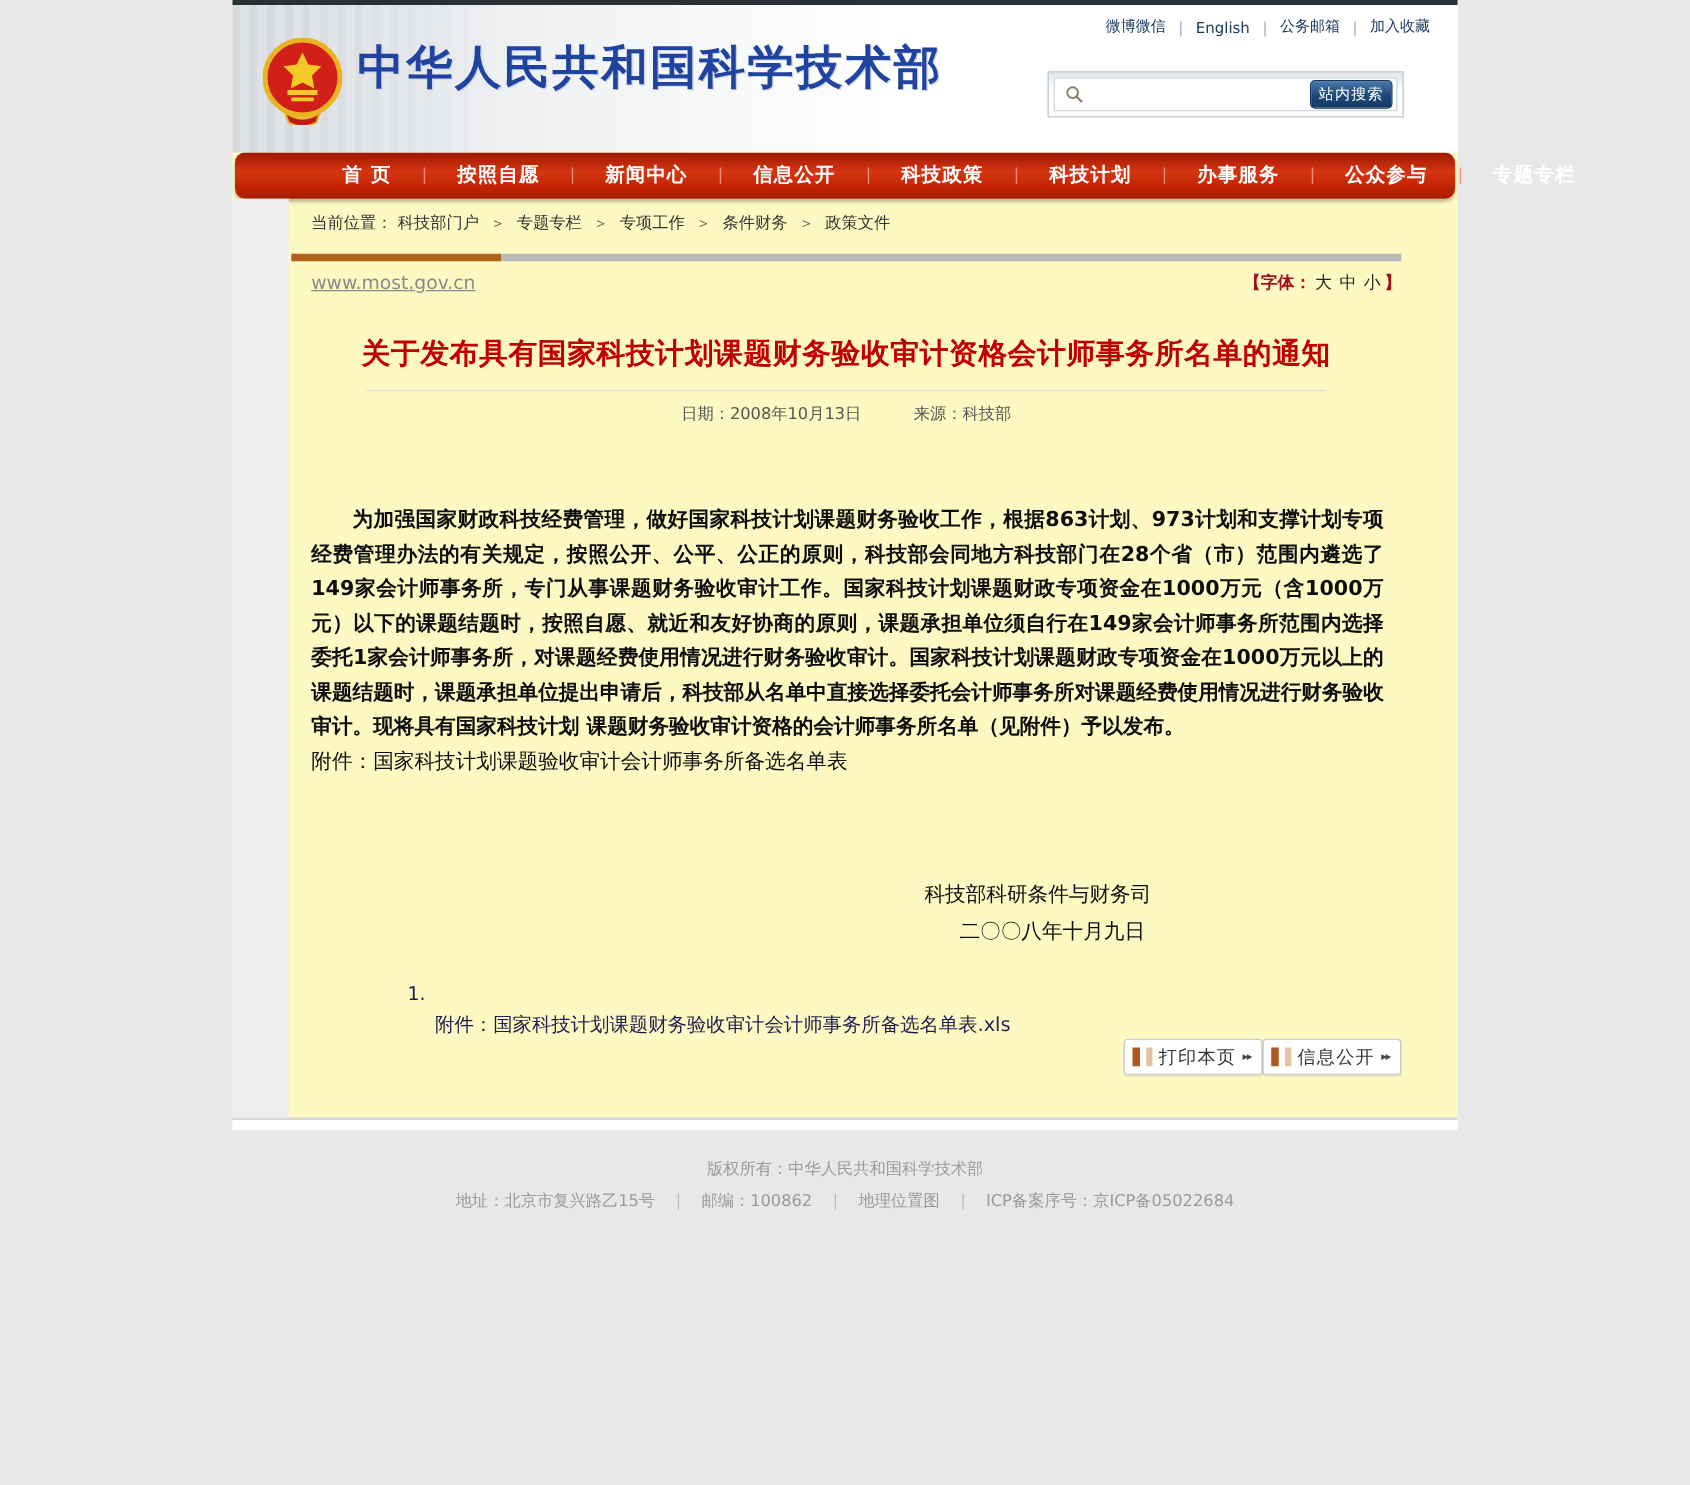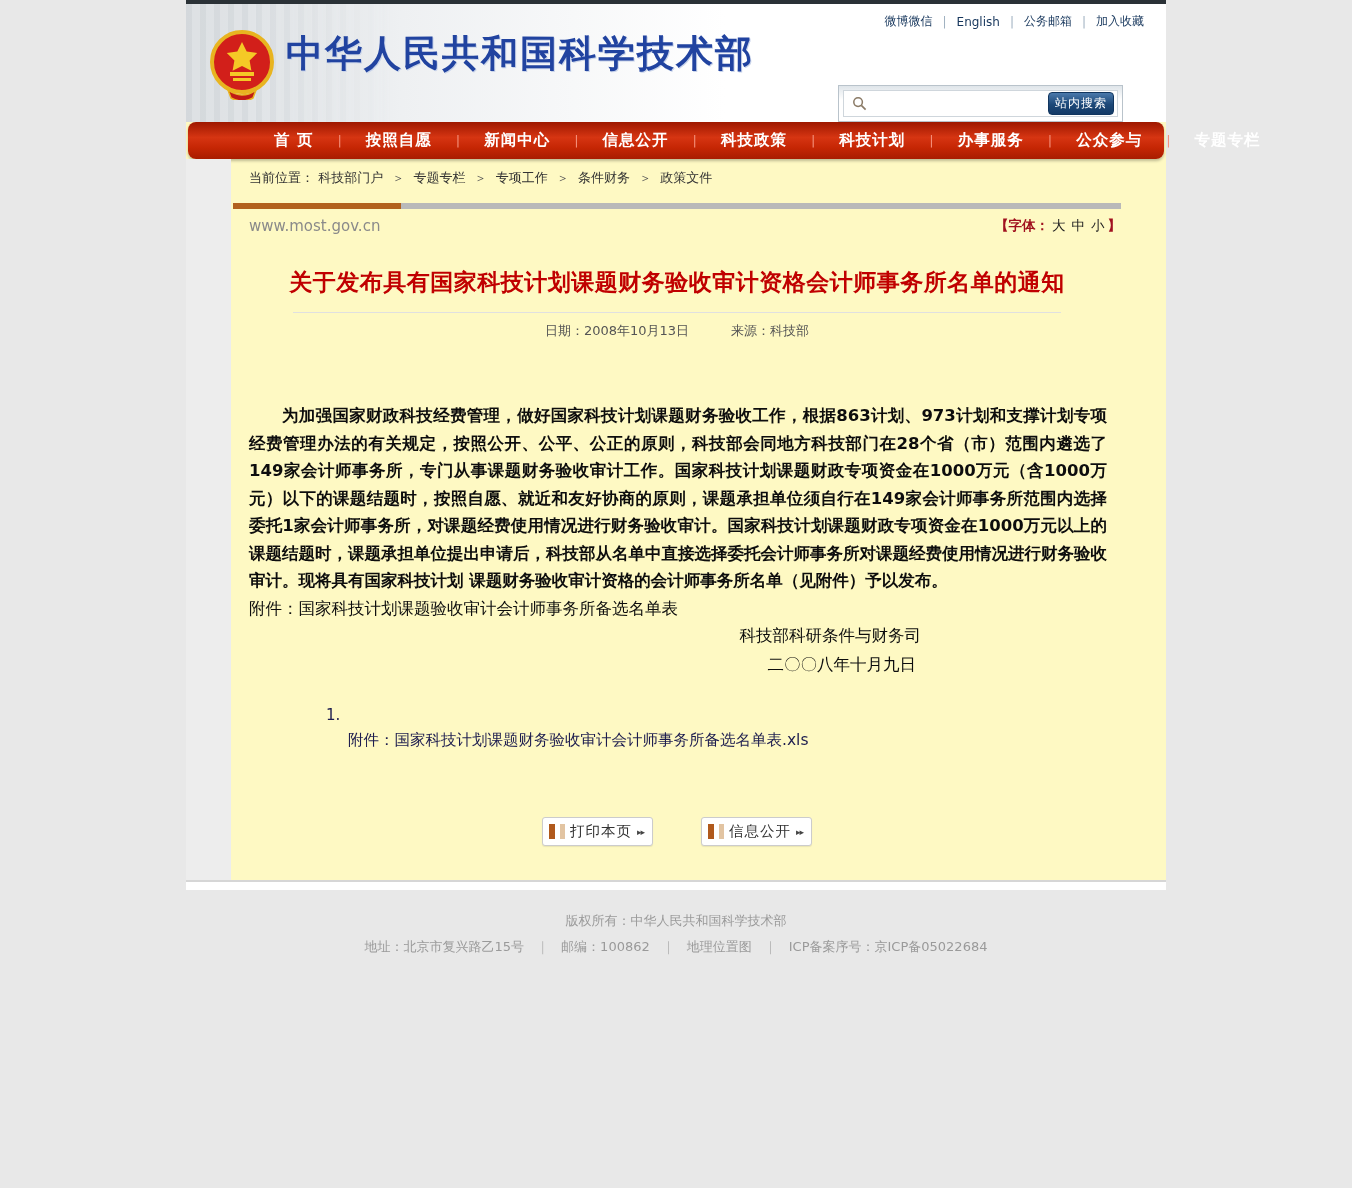--- a/index.html
+++ b/index.html
@@ -14,21 +14,21 @@
     opacity:.45; mask-image:linear-gradient(90deg,#000 30%,transparent 100%);
     -webkit-mask-image:linear-gradient(90deg,#000 30%,transparent 100%); }
   .toplinks { position:absolute; top:9px; right:22px; font-size:12px; color:#16365c; display:flex; align-items:center; gap:10px; z-index:3; }
   .toplinks a { color:#16365c; text-decoration:none; cursor:pointer; }
   .toplinks .sep { color:#9fb0c0; }
   .emblem { position:absolute; left:24px; top:26px; width:64px; height:70px; z-index:2; }
   .brand { position:absolute; left:100px; top:30px; z-index:2; }
   .brand .zh { font-size:37px; font-weight:bold; color:#2143a0; letter-spacing:2px; line-height:40px; text-shadow:1px 1px 0 #c9d4ea; }
   .brand .en { font-size:14.5px; color:#3c3c3c; margin-top:4px; }
   .searchbox { position:absolute; right:43px; top:53px; width:285px; height:37px; z-index:3;
-    border:1px solid #b9c3cb; background:linear-gradient(180deg,#dfe5ea 0%,#ffffff 40%); padding:4px;margin-top:28px; }
+    border:1px solid #b9c3cb; background:linear-gradient(180deg,#dfe5ea 0%,#ffffff 40%); padding:4px; }
   .searchbox .inner { width:100%; height:100%; background:#fff; border:1px solid #cfd6dc; display:flex; align-items:center; padding:0 3px 0 8px; }
   .searchbox input { flex:1; border:none; outline:none; font-size:13px; color:#333; min-width:0; background:transparent; }
   .search-btn { width:66px; height:23px; border:1px solid #12365f; border-radius:4px; color:#fff; font-size:12px;
     background:linear-gradient(180deg,#4a79ab 0%,#1d4878 55%,#143a66 100%); cursor:pointer; letter-spacing:1px; }
   .mag { width:15px; height:15px; margin-right:6px; flex:none; }
 
   
   .navbar { height:37px; margin:0 2px; border-radius:8px; display:flex; align-items:center; padding-left:62px;
     background:linear-gradient(180deg,#9e1800 0%,#d63512 42%,#c52604 70%,#a81c00 100%);
     box-shadow:0 2px 3px rgba(0,0,0,.25); }
@@ -43,36 +43,36 @@
   .crumb .csep { color:#555; margin:0 5px; font-size:12px; }
 
   
   .content-wrap { display:flex; border-bottom:2px solid #d6d6d6; }
   .gutter { width:45px; background:#ededed; flex:none; }
   .main { flex:1; padding:8px 45px 34px 2px; }
   .hbar { display:flex; height:6px; }
   .hbar .seg-orange { width:168px; background:#b2611d; }
   .hbar .seg-gray { flex:1; background:#b9b9b9; }
   .urlrow { display:flex; justify-content:space-between; align-items:center; margin-top:8px; padding-left:16px; }
-  .siteurl { font-size:15px; color:#8a8a8a; }
+  .siteurl { font-size:15px; color:#8a8a8a;text-decoration:underline; }
   .fontwidget { font-size:13.5px; color:#a0111f; font-weight:bold; }
   .fontwidget .fsz { color:#222; font-weight:normal; cursor:pointer; margin:0 3px; }
   .art-title { margin-top:32px; text-align:center; font-size:23px; font-weight:bold; color:#c00000; letter-spacing:.5px; }
   .title-rule { border:none; border-top:1px solid #e0e0e0; margin:14px 60px 0 60px; }
   .metarow { display:flex; justify-content:center; gap:42px; margin-top:9px; font-size:13px; color:#555; }
   .body-text { margin-top:62px; padding:0 14px 0 16px; font-size:16.5px; color:#0d0d0d; line-height:27.5px; text-align:justify;font-weight:bold; }
   .body-text p { text-indent:2em; }
   .attach-note { margin-top:0; font-size:16.5px; color:#0d0d0d; line-height:27.5px; padding:0 14px 0 16px; }
-  .sigblock { padding-right:200px; display:flex; flex-direction:column; align-items:flex-end; gap:1px; }
+  .sigblock { margin-top:80px; padding-right:200px; display:flex; flex-direction:column; align-items:flex-end; gap:1px; }
   .sigblock div { font-size:16.5px; color:#0d0d0d; line-height:27.5px; }
   .sig-date { padding-right:5px; }
   .attach-list { margin-top:28px; padding-left:93px; font-size:15px; color:#1d1d4f; }
   .attach-list .num { font-size:15px; color:#1d1d4f; }
   .attach-link { display:inline-block; margin-top:6px; margin-left:22px; font-size:15.5px; color:#1d1d4f; text-decoration:none; cursor:pointer; }
-  .btnrow { display:flex; justify-content:center; gap:48px; margin-top:66px; }
+  .btnrow { display:flex; justify-content:flex-end; }
   .wbtn { display:flex; align-items:center; gap:5px; background:#fff; border:1px solid #ccc; border-radius:3px;
     padding:4px 8px 4px 6px; cursor:pointer; box-shadow:0 1px 1px rgba(0,0,0,.08); }
   .wbtn .bar1 { width:6px; height:15px; background:#b0591c; }
   .wbtn .bar2 { width:5px; height:15px; background:#e2c4a2; }
   .wbtn .lbl { font-size:14.5px; color:#333; letter-spacing:1px; }
   .wbtn .arr { font-size:9px; color:#444; letter-spacing:-1px; }
   .wbtn .arr::after { content:"▸▸"; }
 
   
   .white-strip { height:8px; background:#fff; }

